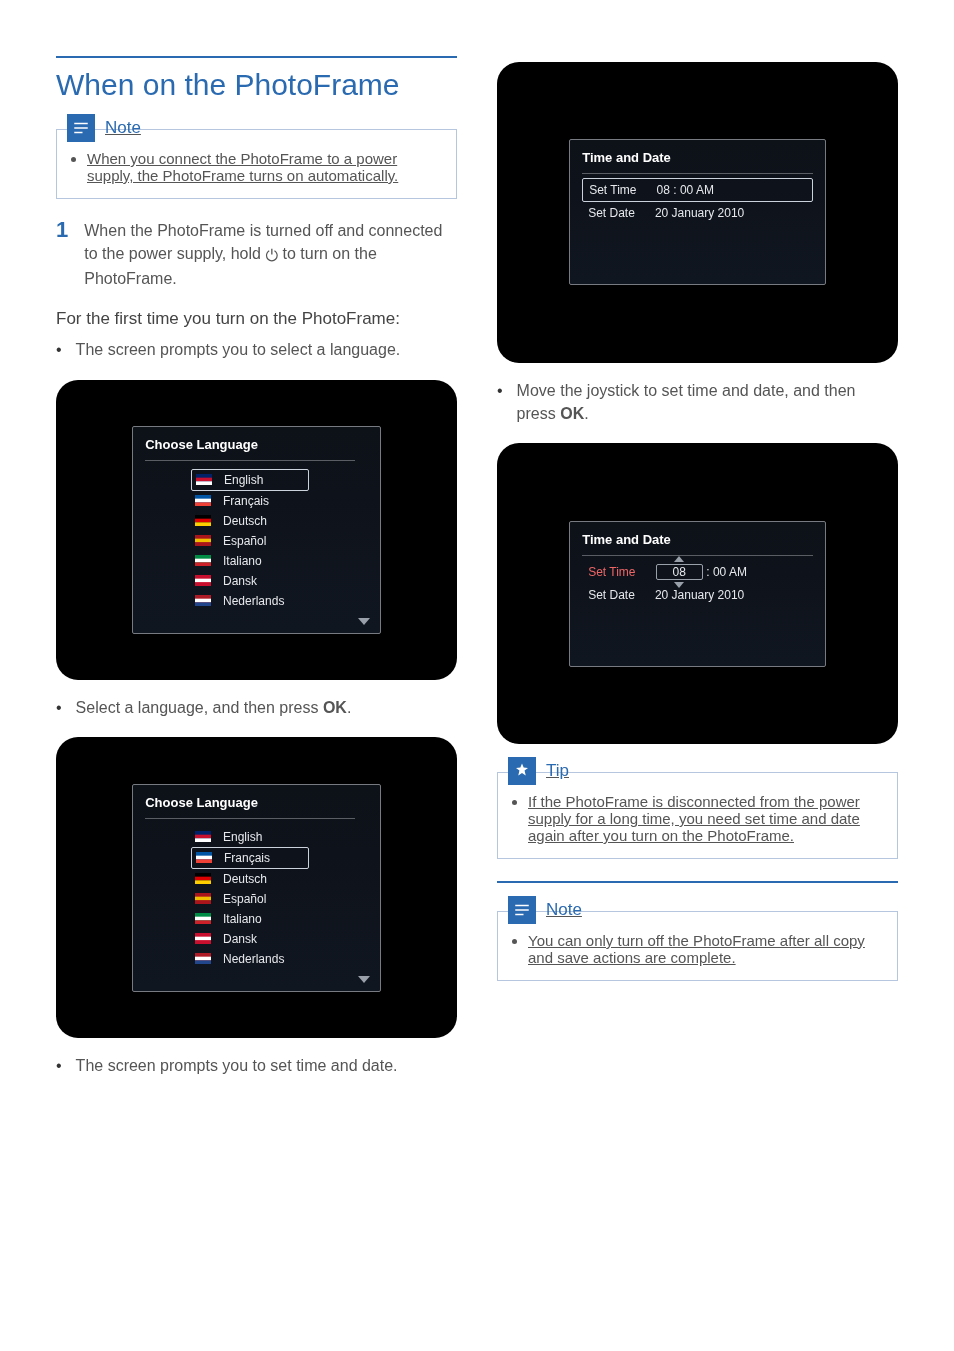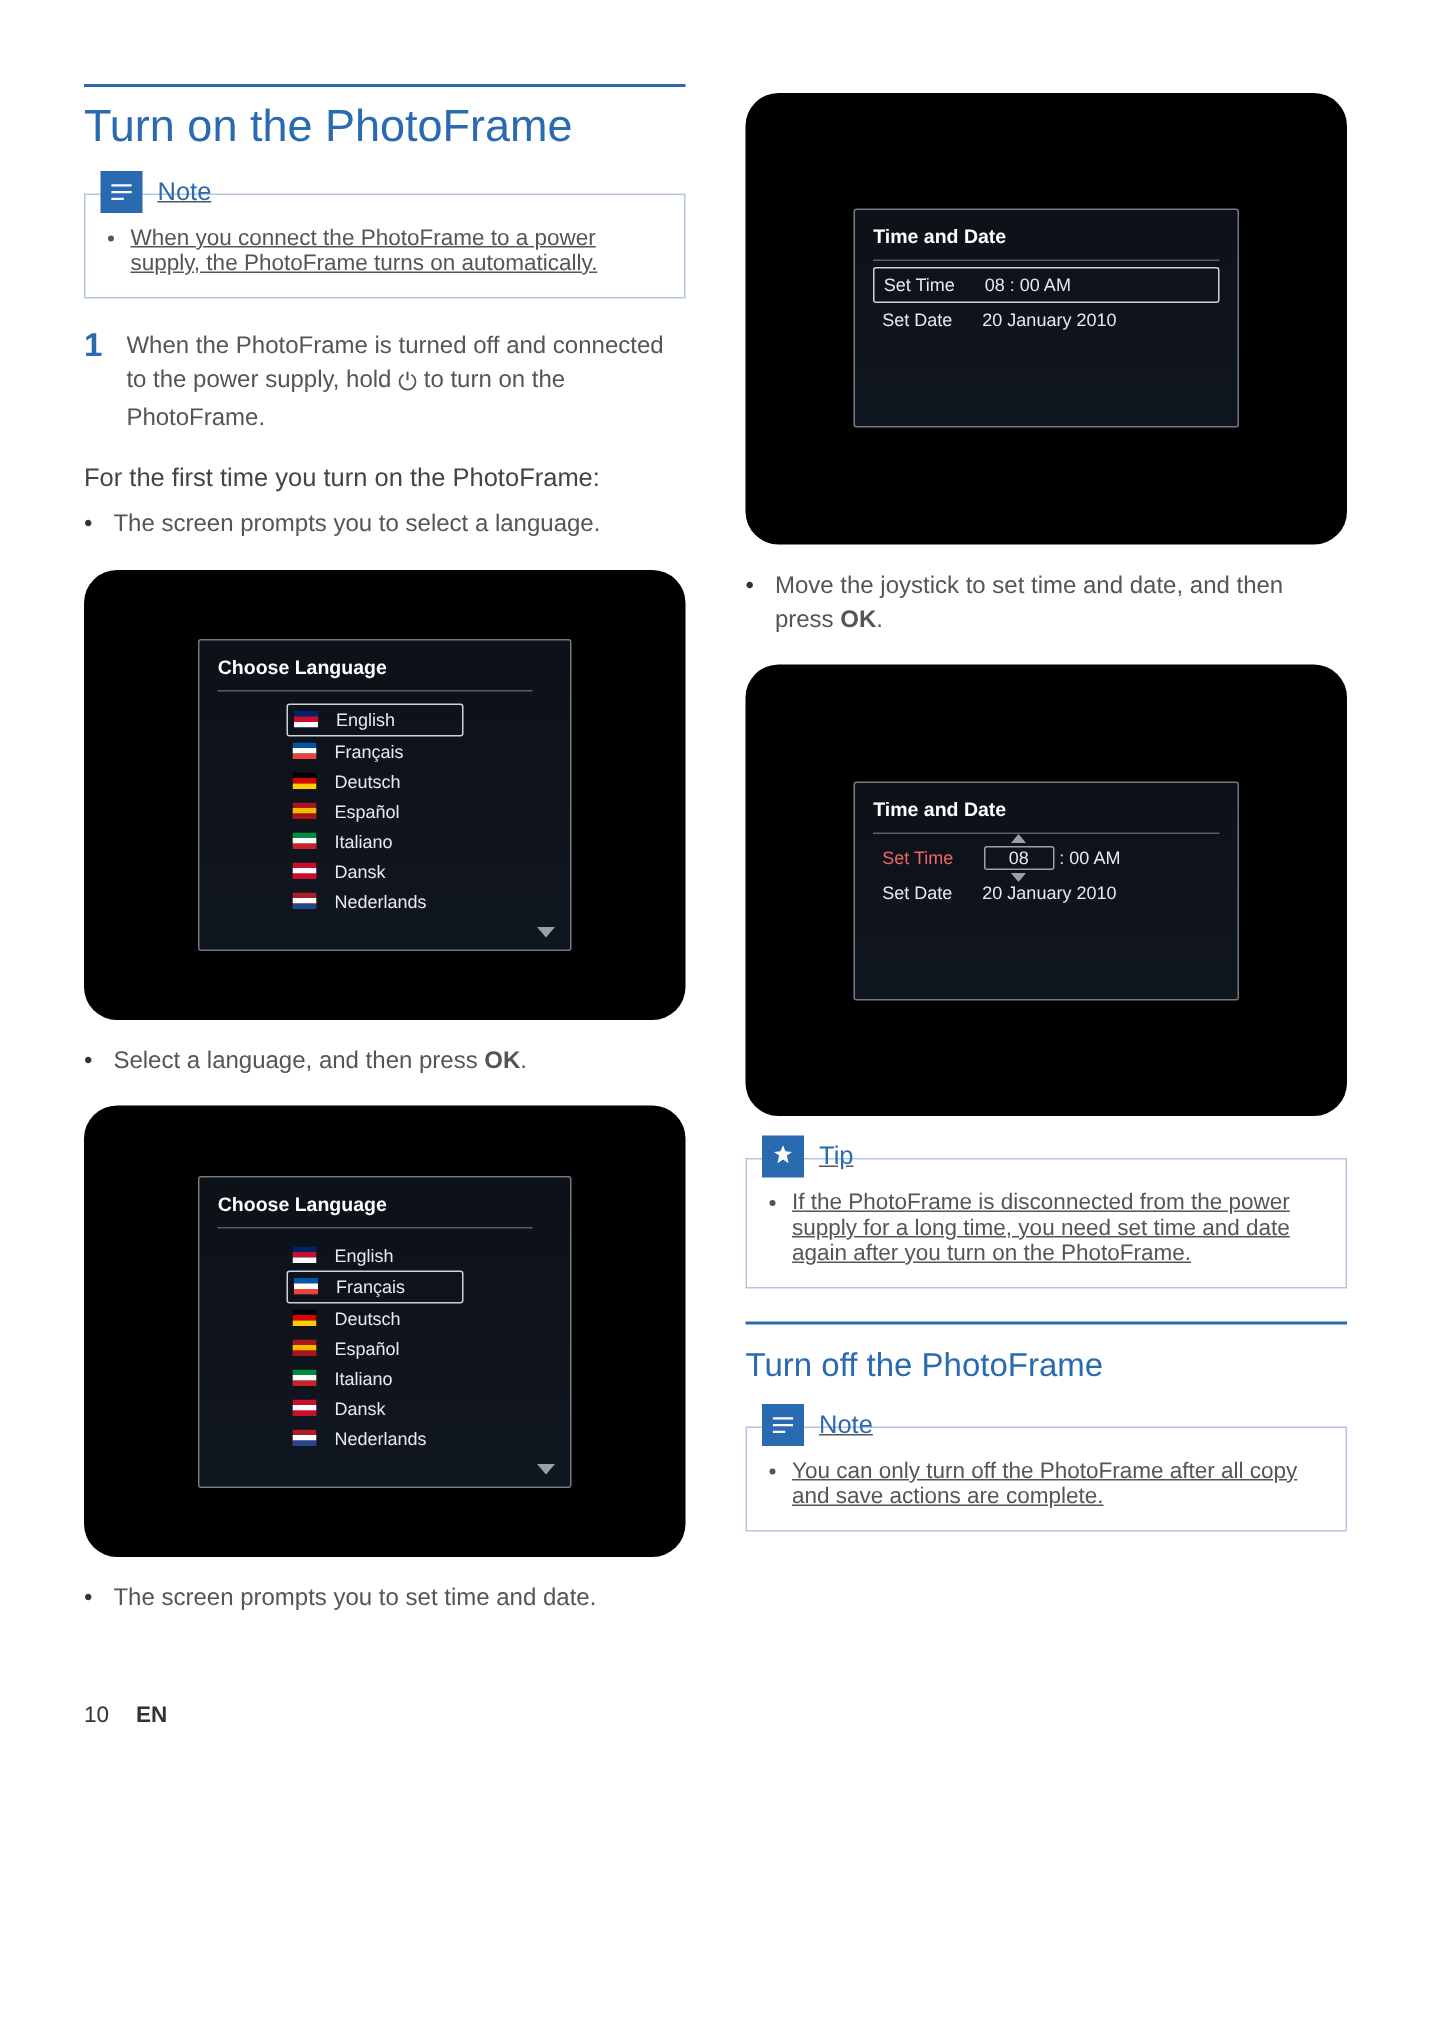--- a/index.html
+++ b/index.html
@@ -113,21 +113,21 @@
   .footer .lang { font-weight: bold; }
 </style>
 </head>
 <body>
 
 <div class="page">
   <div class="cols">
 
     <div class="col">
       <div class="rule-top"></div>
-      <h1 class="h1-blue">Turn on the PhotoFrame</h1>
+      <h1 class="h1-blue">When on the PhotoFrame</h1>
 
       <div class="callout" style="margin-top:28px">
         <div class="cap">
           <span class="box">
             <svg width="18" height="18" viewBox="0 0 24 24">
                 <g fill="none" stroke="#fff" stroke-width="2">
                   <line x1="3" y1="6" x2="21" y2="6"></line>
                   <line x1="3" y1="12" x2="21" y2="12"></line>
                   <line x1="3" y1="18" x2="14" y2="18"></line>
                 </g>
@@ -353,21 +353,20 @@
               </svg>
           </span>
           <span class="label">Tip</span>
         </div>
         <ul>
             <li>If the PhotoFrame is disconnected from the power supply for a long time, you need set time and date again after you turn on the PhotoFrame.</li>
           </ul>
       </div>
 
       <div class="rule-top" style="margin-top:22px"></div>
-      <h2 class="h2-blue">Turn off the PhotoFrame</h2>
 
       <div class="callout" style="margin-top:28px">
         <div class="cap">
           <span class="box">
             <svg width="18" height="18" viewBox="0 0 24 24">
                 <g fill="none" stroke="#fff" stroke-width="2">
                   <line x1="3" y1="6" x2="21" y2="6"></line>
                   <line x1="3" y1="12" x2="21" y2="12"></line>
                   <line x1="3" y1="18" x2="14" y2="18"></line>
                 </g>
@@ -376,17 +375,13 @@
           <span class="label">Note</span>
         </div>
         <ul>
             <li>You can only turn off the PhotoFrame after all copy and save actions are complete.</li>
           </ul>
       </div>
 
     </div>
   </div>
 
-  <div class="footer">
-    <span class="pg">10</span>
-    <span class="lang">EN</span>
-  </div>
 </div>
 
 </body></html>

